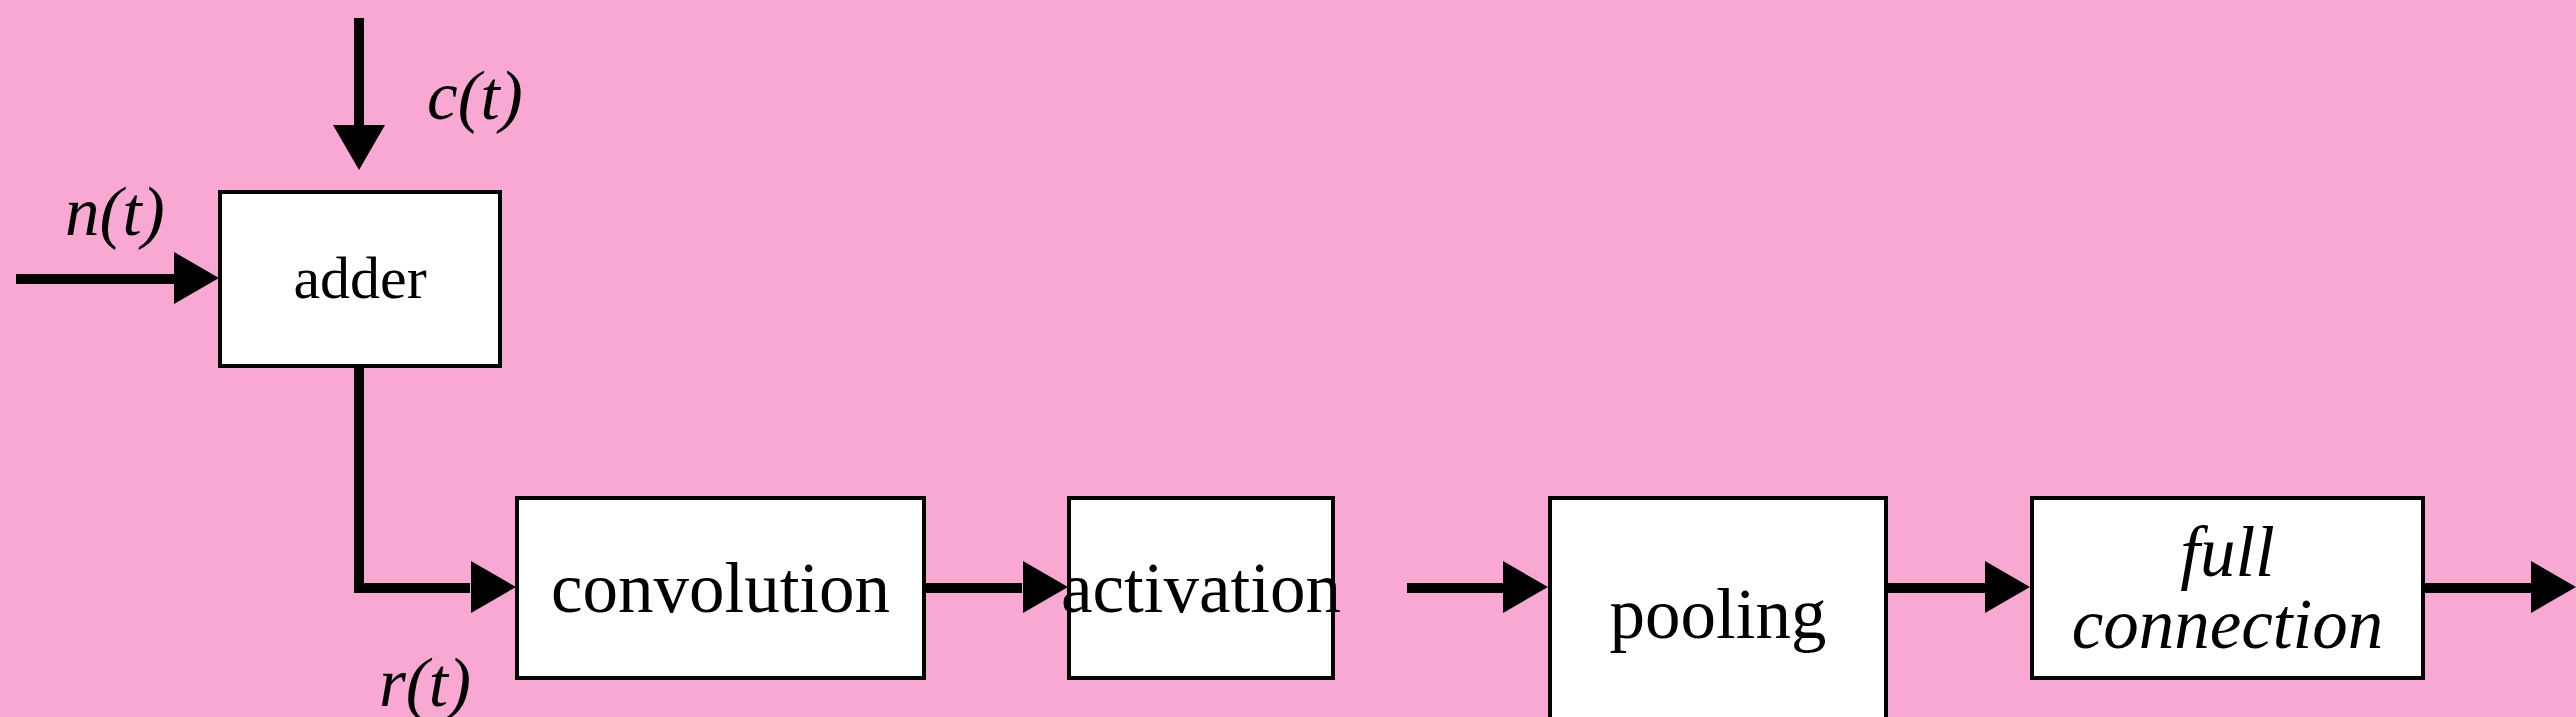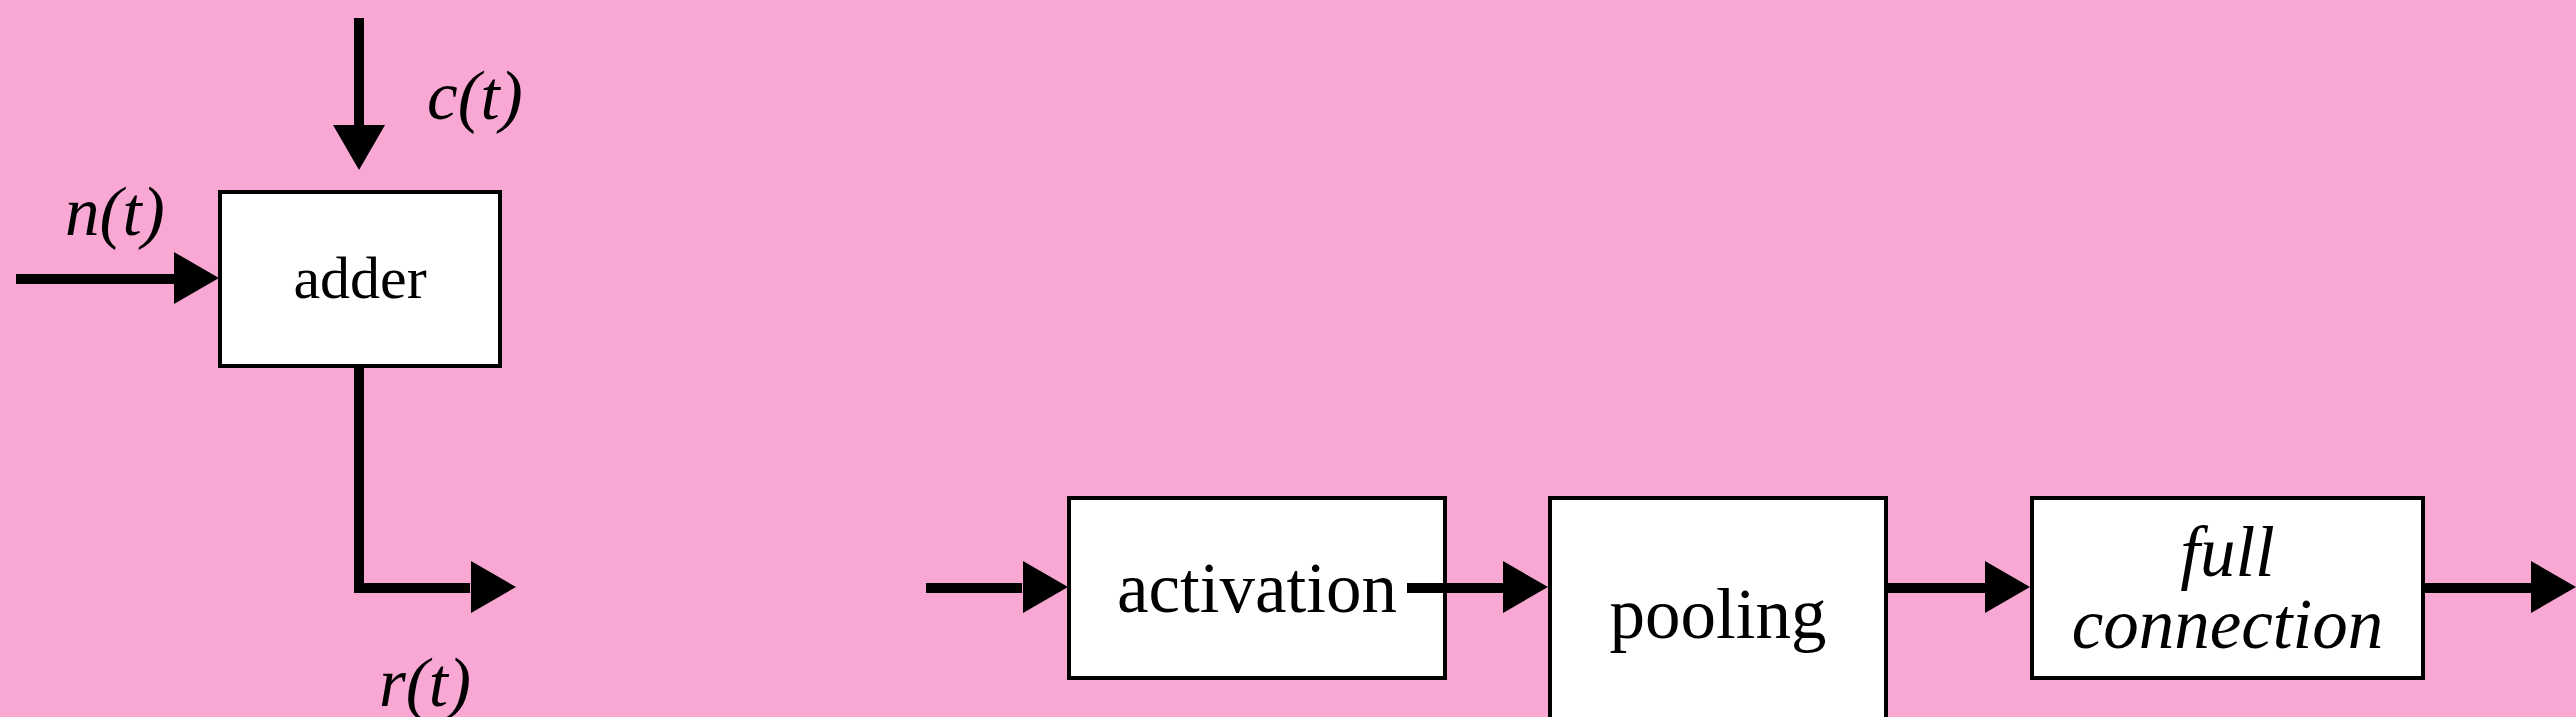--- a/index.html
+++ b/index.html
@@ -83,25 +83,26 @@
   <div class="sig" style="left:65px; top:178px; font-size:69px;">n(t)</div>
 
   <div class="blk" style="left:218px; top:190px; width:284px; height:178px; font-size:60px;">adder</div>
 
   <div class="wire-v" style="left:354px; top:364px; height:229px;"></div>
   <div class="elbow-cap" style="left:354px; top:583px; width:10px; height:10px;"></div>
   <div class="wire-h" style="left:354px; top:583px; width:116px;"></div>
   <div class="arrow-r" style="left:471px; top:561px;"></div>
   <div class="sig" style="left:379px; top:641px; font-size:69px;margin-top:8px;">r(t)</div>
 
+  <div class="blk" style="left:515px; top:496px; width:411px; height:184px; font-size:71px;">convolution</div>
 
   <div class="wire-h" style="left:926px; top:583px; width:96px;"></div>
   <div class="arrow-r" style="left:1023px; top:561px;"></div>
 
-  <div class="blk" style="left:1067px; top:496px; width:380px; height:184px; font-size:71px;">activation</div>
+  <div class="blk" style="left:1067px; top:496px; width:268px; height:184px; font-size:71px;">activation</div>
 
   <div class="wire-h" style="left:1407px; top:583px; width:96px;"></div>
   <div class="arrow-r" style="left:1503px; top:561px;"></div>
 
   <div class="blk" style="left:1548px; top:496px; width:340px; height:236px; font-size:71px;">pooling</div>
 
   <div class="wire-h" style="left:1888px; top:583px; width:97px;"></div>
   <div class="arrow-r" style="left:1985px; top:561px;"></div>
 
   <div class="blk" style="left:2030px; top:496px; width:395px; height:184px; font-size:71px;font-style:italic;">full

